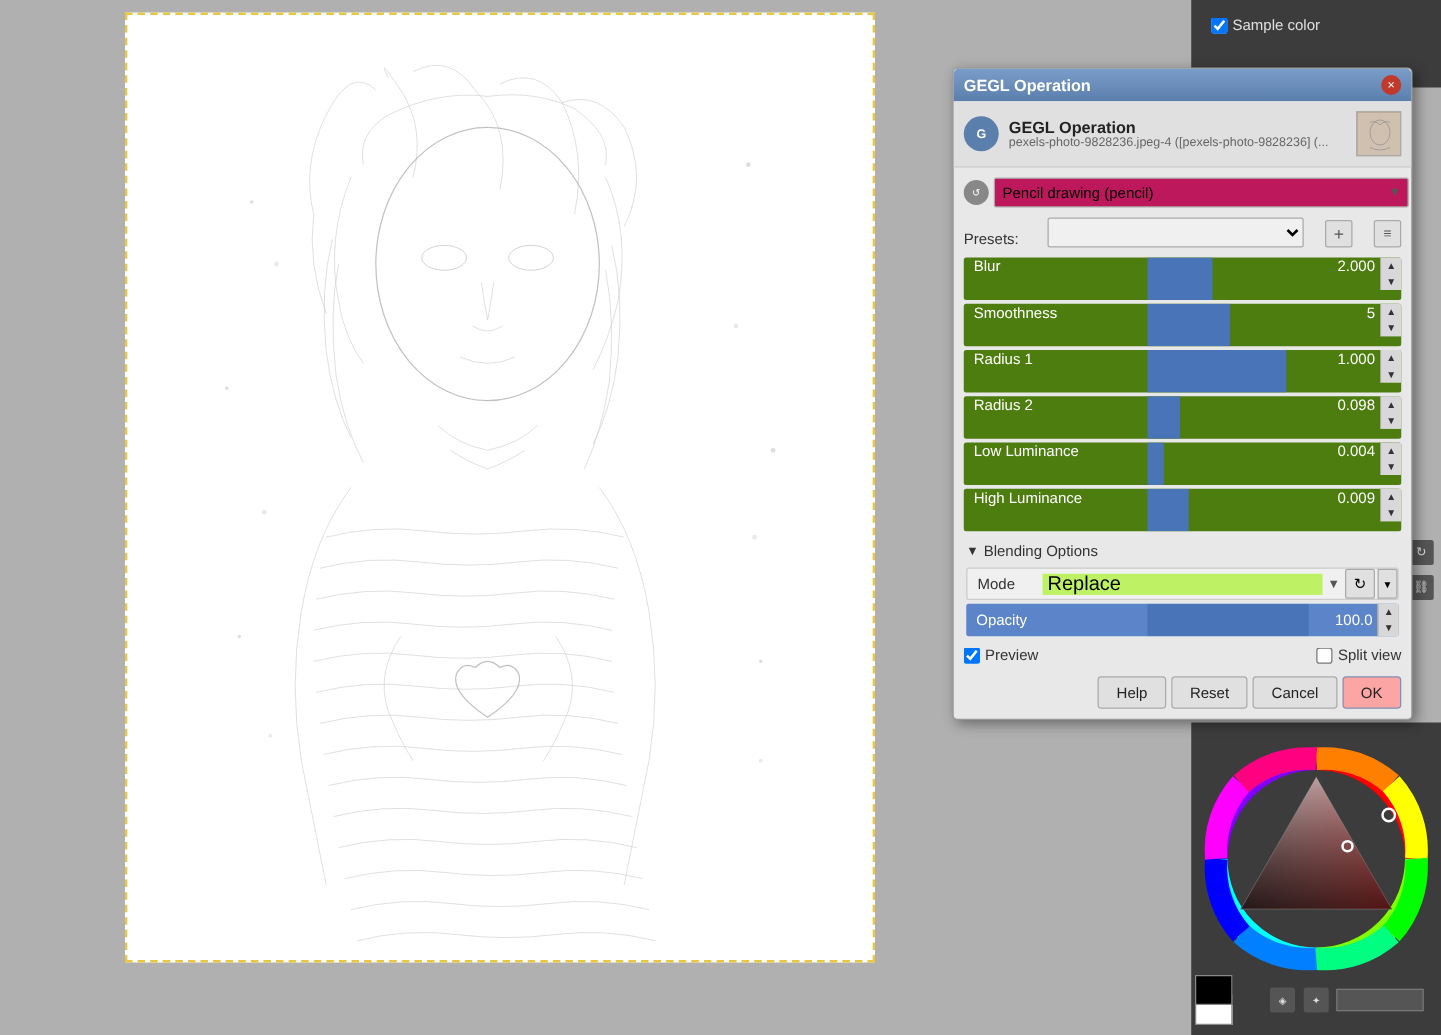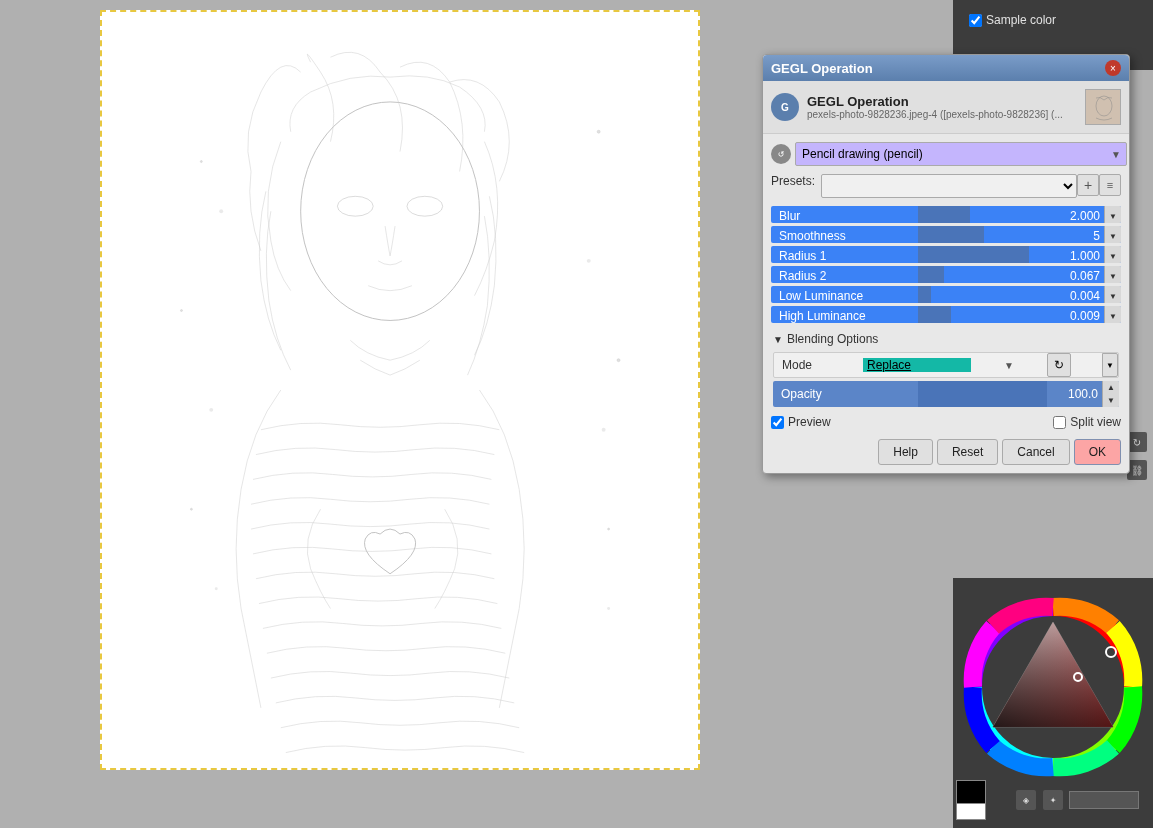--- a/index.html
+++ b/index.html
@@ -204,21 +204,21 @@
       display: flex;
       align-items: center;
       justify-content: center;
       color: white;
       font-size: 8px;
     }
 
     .operation-select {
       flex: 1;
       padding: 4px 6px;
-      background: #c4b5fd;
+      background: #be185d;
       border: 1px solid #aaa;
       border-radius: 2px;
       font-size: 12px;
       appearance: none;
       cursor: pointer;
     }
 
     .dropdown-arrow {
       font-size: 10px;
       color: #555;
@@ -229,22 +229,22 @@
     .description-text {
       font-size: 11px;
       color: #333;
       margin-bottom: 10px;
       line-height: 1.4;
     }
 
     
     .presets-row {
       display: flex;
-      align-items: flex-start;
-      gap: 0;
+      align-items: flex-end;
+      gap: 17px;
       margin-bottom: 8px;
     }
 
     .presets-label {
       font-size: 12px;
       color: #333;
       width: 50px;
     }
 
     .presets-select {
@@ -281,24 +281,24 @@
       align-items: center;
       justify-content: center;
       cursor: pointer;
       font-size: 11px;
       color: #555;
     }
 
     
     .param-row {
       display: flex;
-      align-items: flex-end;
+      align-items: flex-start;
       margin-bottom: 3px;
-      height: 17px;
-      background: #3b82f6;
+      height: 34px;
+      background: #4d7c0f;
       border-radius: 2px;
       overflow: hidden;
     }
 
     .param-label {
       color: white;
       font-size: 12px;
       padding: 0 8px;
       flex: 1;
       white-space: nowrap;
@@ -367,39 +367,37 @@
     }
 
     .mode-row {
       display: flex;
       align-items: center;
       margin-bottom: 3px;
       height: 26px;
       background: #f0f0f0;
       border: 1px solid #ccc;
       border-radius: 2px;
-      gap: 29px;
     }
 
     .mode-label {
       font-size: 12px;
       color: #333;
       padding: 0 8px;
       width: 60px;
     }
 
     .mode-select {
       flex: 1;
       border: none;
-      background: #14b8a6;
-      font-size: 12px;
+      background: #bef264;
+      font-size: 16px;
       appearance: none;
       padding: 0 4px;
       cursor: pointer;
-      text-decoration: underline;
     }
 
     .mode-arrow {
       font-size: 10px;
       color: #555;
       padding: 0 4px;
     }
 
     .mode-icon-btn {
       width: 24px;
@@ -734,21 +732,21 @@
       <div class="param-spinner">
         <button class="spinner-up">▲</button>
         <button class="spinner-down">▼</button>
       </div>
     </div>
         <div class="param-row">
       <span class="param-label">Radius 2</span>
       <div class="param-bar-container">
         <div class="param-bar-fill" style="width:20%;"></div>
       </div>
-      <span class="param-value">0.067</span>
+      <span class="param-value">0.098</span>
       <div class="param-spinner">
         <button class="spinner-up">▲</button>
         <button class="spinner-down">▼</button>
       </div>
     </div>
         <div class="param-row">
       <span class="param-label">Low Luminance</span>
       <div class="param-bar-container">
         <div class="param-bar-fill" style="width:10%;"></div>
       </div>

